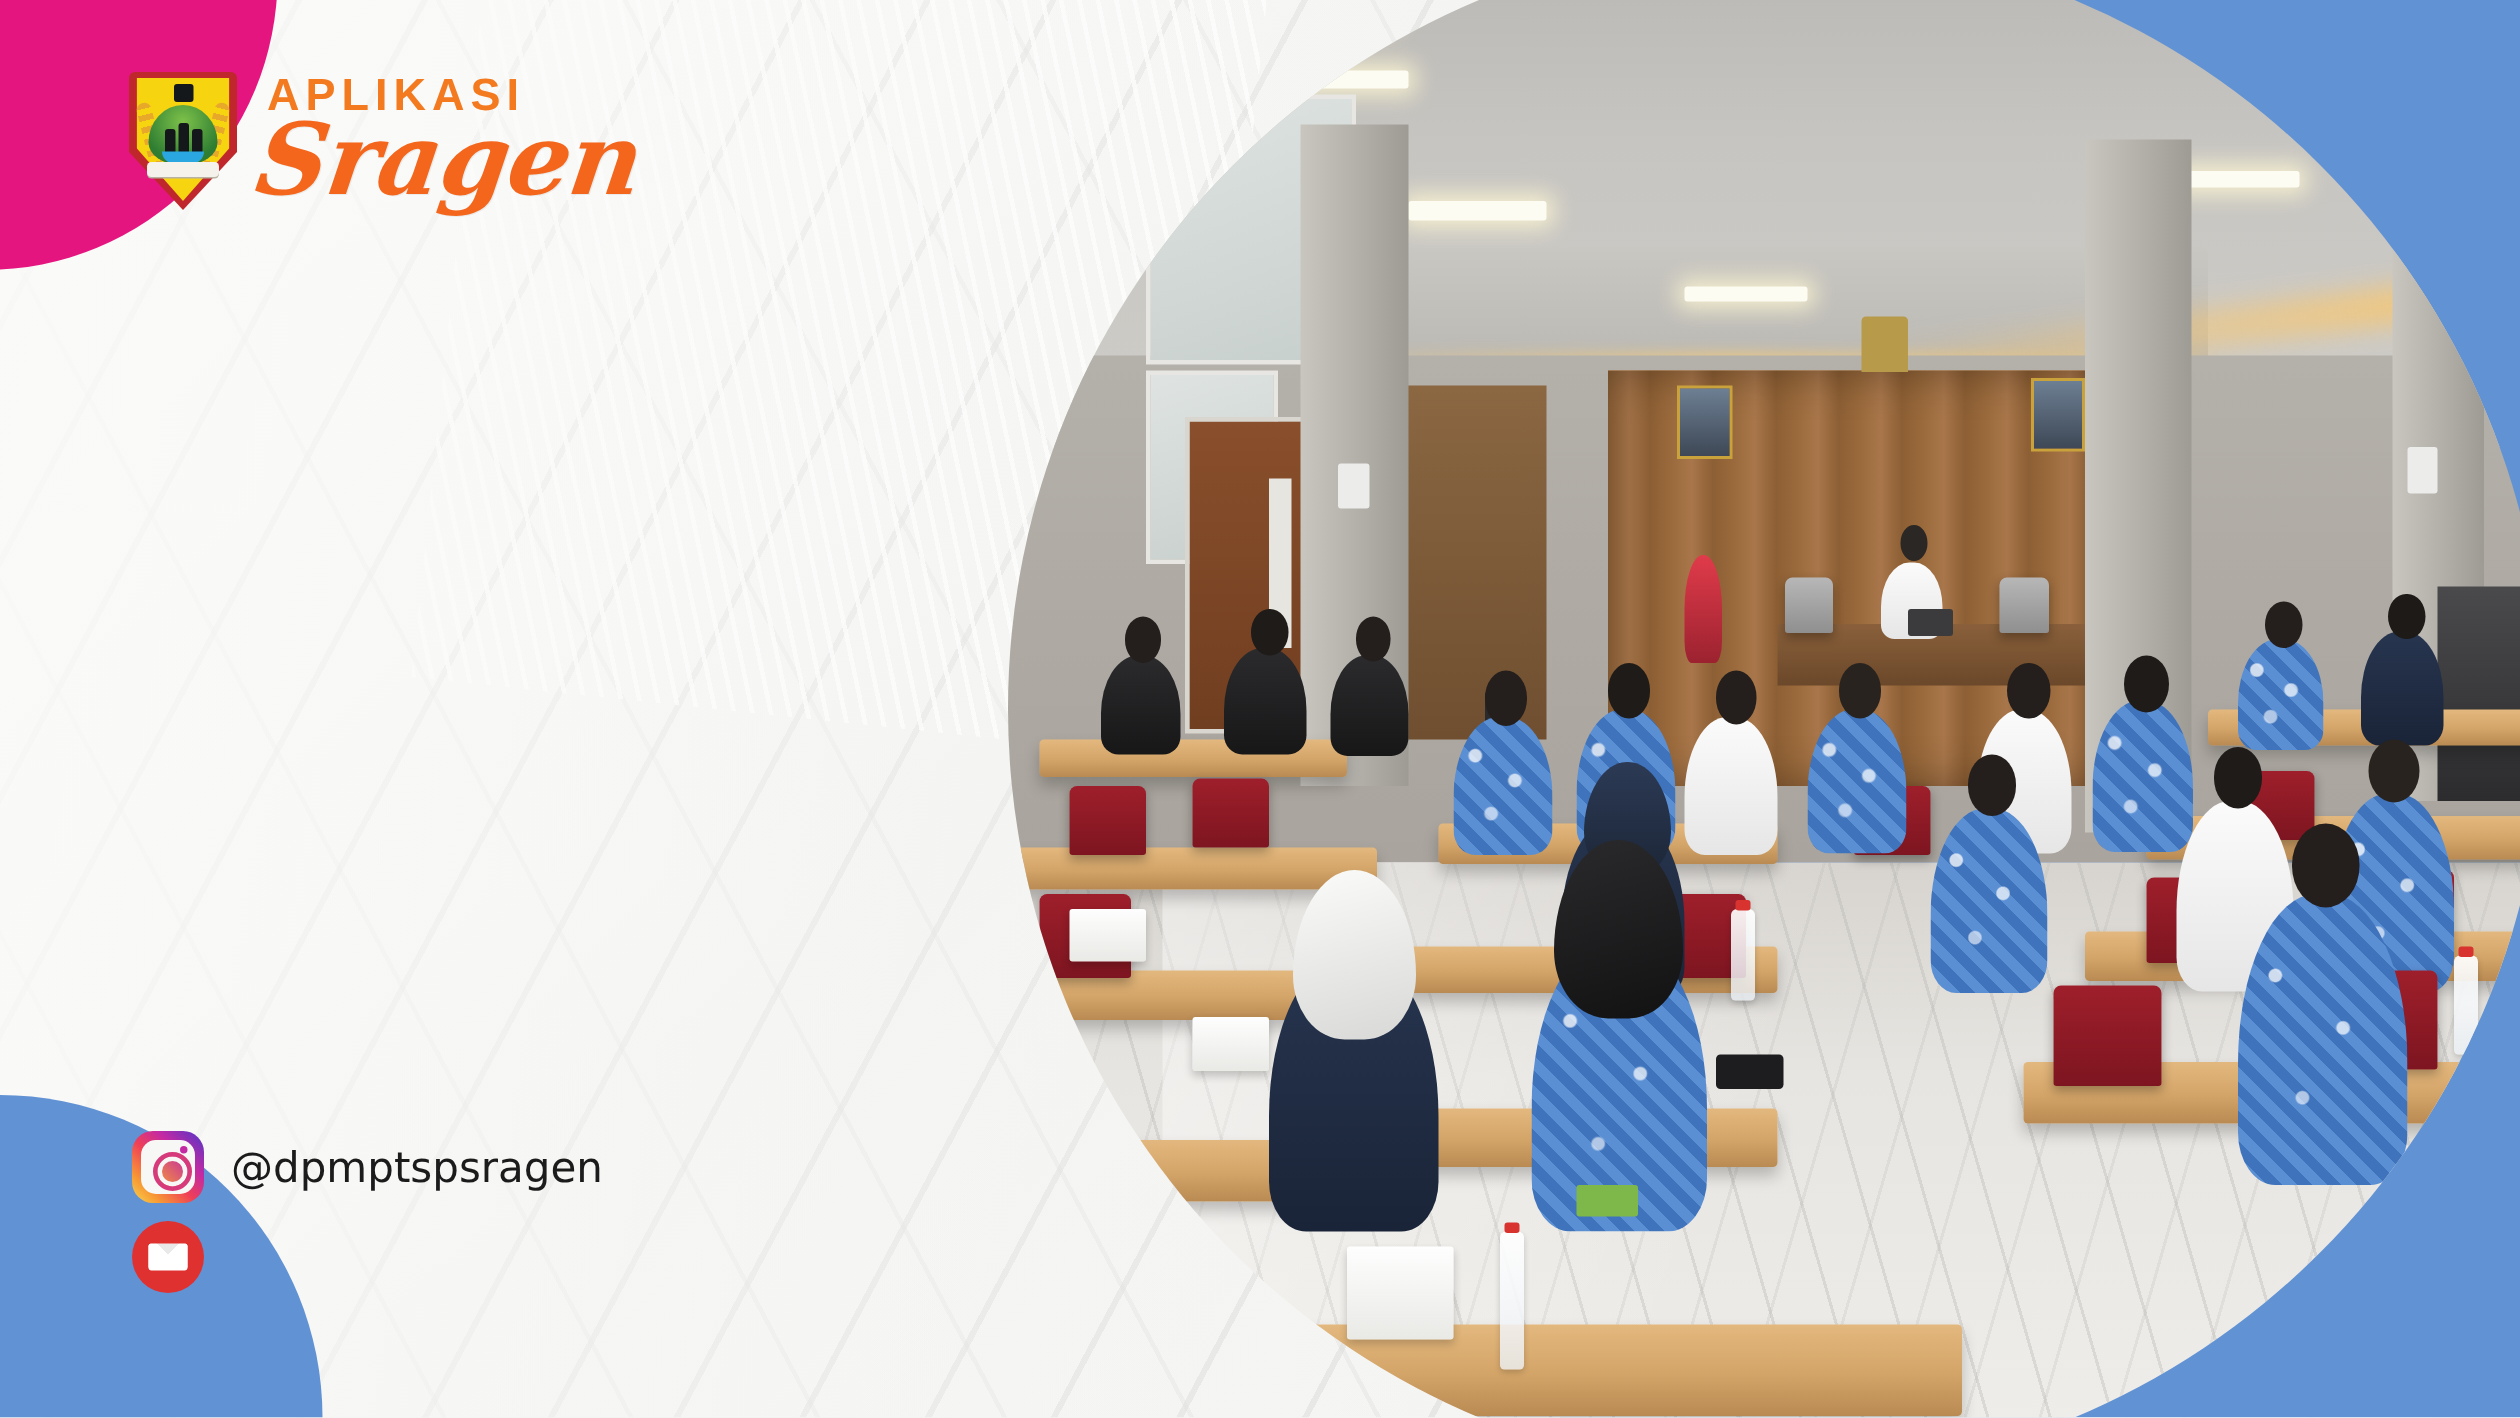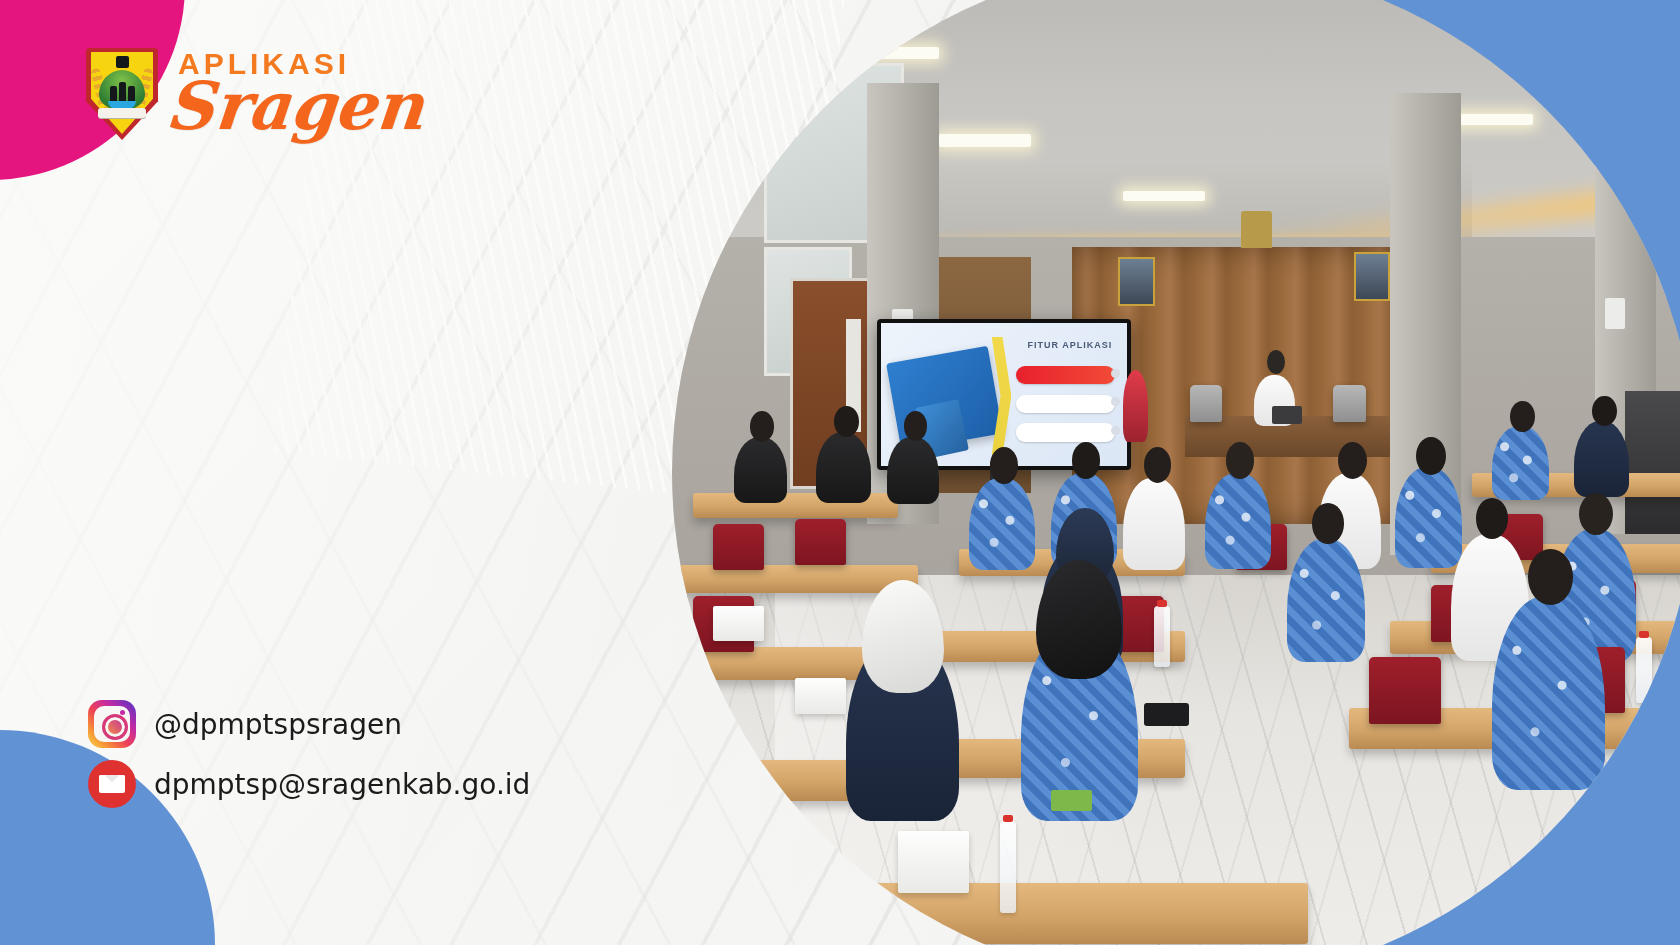--- a/index.html
+++ b/index.html
@@ -207,21 +207,21 @@
     position:absolute;left:89px;top:179px;width:545px;height:518px;
     display:flex;align-items:center;justify-content:center;
     padding:0 16px;box-sizing:border-box;
   }
   .headline{
     font-size:48px;font-weight:bold;line-height:1.40;text-align:center;
     color:#121212;letter-spacing:-.3px;
   }
 
   
-  .contacts{position:absolute;left:88px;top:700px;display:flex;flex-direction:column;gap:12px;}
+  .contacts{position:absolute;left:88px;top:754px;display:flex;flex-direction:column;gap:12px;}
   .contact-row{display:flex;align-items:center;gap:18px;}
   .contact-text{font-size:28px;color:#1b1b1b;font-family:"DejaVu Sans",sans-serif;}
   .ig-icon{width:48px;height:48px;border-radius:14px;position:relative;
     background:linear-gradient(45deg,#f9d84a 0%,#f79935 20%,#ef4056 45%,#c32aa3 68%,#7232bd 90%);}
   .ig-icon::before{content:"";position:absolute;left:6px;top:6px;right:6px;bottom:6px;
     border-radius:10px;background:#f7f7f5;}
   .ig-icon .ring{position:absolute;left:14px;top:14px;width:20px;height:20px;
     border-radius:50%;border:3.5px solid #d63a7a;
     background:linear-gradient(45deg,#f79935,#c32aa3);
     box-shadow:inset 0 0 0 3px #f7f7f5;}
@@ -279,34 +279,20 @@
       <div style="position:absolute;left:91%;top:33%;width:2%;height:3%;background:#ececea;border-radius:2px;"></div>
 
       <div class="portrait" style="left:43.5%;top:29%;width:3.2%;height:4.4%;">
           <i></i>
         </div>
       <div class="portrait" style="left:66.5%;top:28.5%;width:3.2%;height:4.4%;">
           <i></i>
         </div>
       <div style="position:absolute;left:55.5%;top:24.5%;width:3%;height:3.6%;background:#b79a4a;border-radius:3px 3px 0 0;"></div>
 
-      <div class="screen" style="left:20%;top:35%;width:24%;height:14%;">
-        <div class="screen-face">
-          <div class="screen-device"></div>
-          <div class="screen-device2"></div>
-          <div class="screen-chevron"></div>
-          <div class="screen-title">FITUR APLIKASI</div>
-          <div class="screen-pill hl" style="top:30%;width:40%;"></div>
-          <div class="screen-pill" style="top:50%;width:40%;"></div>
-          <div class="screen-pill" style="top:70%;width:40%;"></div>
-          <div class="screen-dot" style="top:32%;"></div>
-          <div class="screen-dot" style="top:52%;"></div>
-          <div class="screen-dot" style="top:72%;"></div>
-        </div>
-      </div>
       <div style="position:absolute;left:31%;top:49%;width:1.4%;height:5%;background:#2a2a2c;"></div>
       <div style="position:absolute;left:44%;top:40%;width:2.4%;height:7%;
                   background:linear-gradient(180deg,#e03b4a,#9c2230);border-radius:50% 50% 20% 20%;"></div>
 
       <div class="head-table" style="left:50%;top:44.5%;width:20%;height:4%;"></div>
       <div class="person p-white" style="left:56.8%;top:40.5%;width:4%;height:5%;"></div>
       <div class="head" style="left:58%;top:38%;width:1.8%;height:2.4%;background:#2b2724;"></div>
       <div class="chair" style="left:50.5%;top:41.5%;width:3.2%;height:3.6%;background:linear-gradient(180deg,#b7b7b7,#8f8f8f);"></div>
       <div class="chair" style="left:64.5%;top:41.5%;width:3.2%;height:3.6%;background:linear-gradient(180deg,#b7b7b7,#8f8f8f);"></div>
       <div style="position:absolute;left:58.5%;top:43.5%;width:3%;height:1.8%;background:#3b3b3e;border-radius:2px;"></div>
@@ -432,17 +418,16 @@
       <span class="ig-icon">
         <span class="ring"></span>
         <span class="dot"></span>
       </span>
       <span class="contact-text">@dpmptspsragen</span>
     </div>
     <div class="contact-row">
       <span class="mail-icon">
         <span class="env"></span>
       </span>
-      <span class="contact-text">dpmptsp@sragenkab.go.id</span>
     </div>
   </div>
 
 </div>
 
 </body></html>

